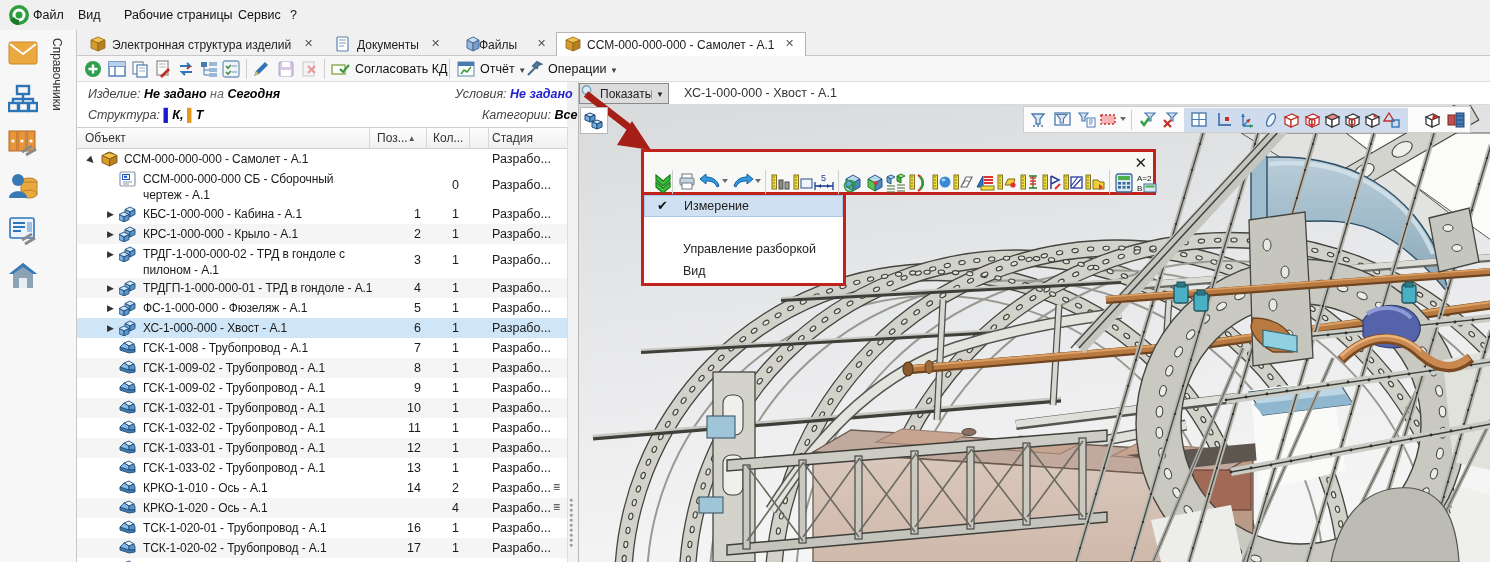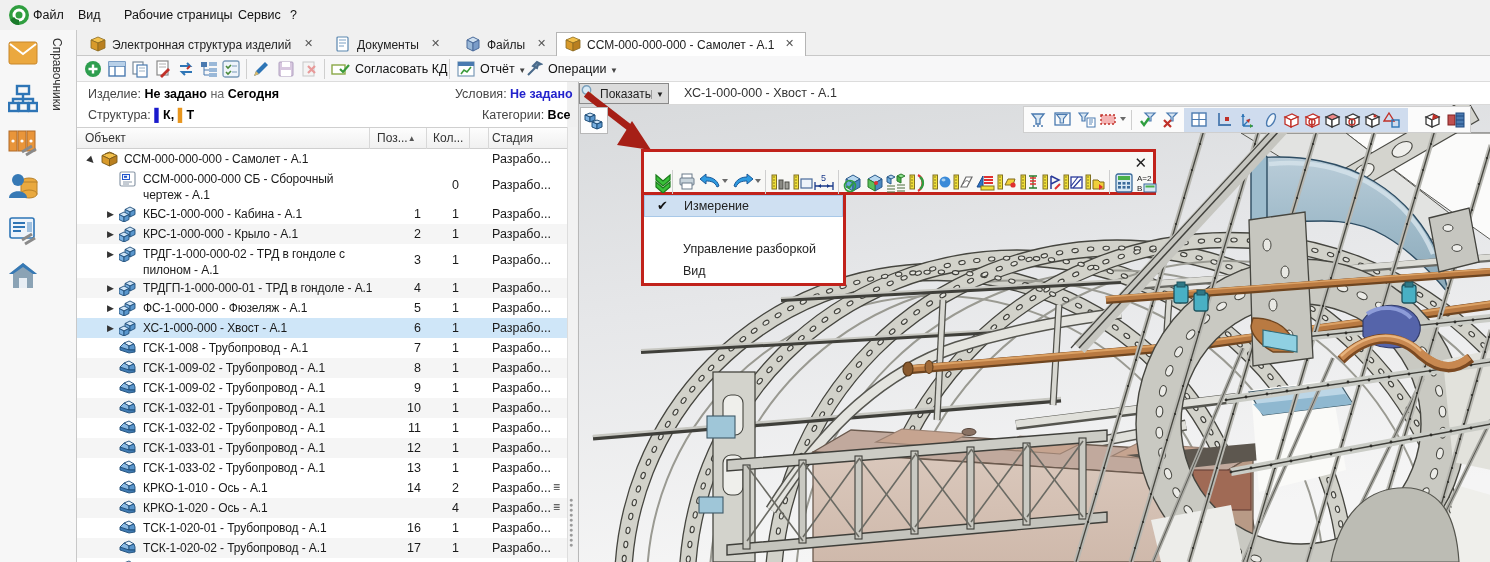--- a/index.html
+++ b/index.html
@@ -15,21 +15,21 @@
 .tab .ti { position:absolute; left:8px; top:3px; }
 .tab .tx { position:absolute; top:5px; }
 .tab .cl { position:absolute; top:4px; color:#555; font-size:11px; }
 .tab.active { background:#fff; border:1px solid #b5b5b5; border-bottom:none; top:2px; height:25px; }
 .toolbar { position:absolute; left:77px; top:56px; width:1413px; height:26px; background:#f7f7f8; border-bottom:1px solid #dcdcdc; }
 .mic { position:absolute; top:4px; }
 .msep { position:absolute; top:3px; width:1px; height:20px; background:#cfcfcf; }
 .mlab { position:absolute; top:6px; font-size:12.5px; color:#111; white-space:nowrap; }
 .dd { font-size:8px; color:#444; }
 .filters { position:absolute; left:77px; top:82px; width:490px; height:45px; background:#fff; }
-.fl { position:absolute; font-size:12.5px; color:#444; white-space:nowrap; }
+.fl { position:absolute; font-size:12.5px; color:#444; white-space:nowrap;font-style:italic; }
 .fl b { color:#000; }
 .grid { position:absolute; left:77px; top:127px; width:490px; height:435px; background:#fff; border-top:1px solid #cfcfcf; }
 .ghead { position:absolute; left:0; top:0; width:490px; height:21px; background:linear-gradient(#fdfdfd,#f0f0f0); border-bottom:1px solid #cfcfcf; color:#333; }
 .ghead span { position:absolute; top:3px; }
 .gv { position:absolute; top:0; width:1px; height:21px; background:#d8d8d8; }
 .row { position:absolute; left:0; width:490px; overflow:hidden; }
 .row .c1 { position:absolute; white-space:nowrap; font-size:12px; letter-spacing:-0.1px; }
 .exp { position:absolute; top:4px; font-size:8px; color:#333; }
 .ticn { position:absolute; top:2px; }
 .cpoz { position:absolute; right:146px; top:2px; width:40px; text-align:right; font-size:12.5px; }
@@ -136,21 +136,21 @@
           </svg></span>
         <span class="tx" style="left:30px">Документы</span>
         <span class="cl" style="left:104px">✕</span>
       </div>
     <div class="tab" style="left:380px;width:95px">
         <span class="ti"><svg width="16" height="16" viewBox="0 0 16 16" style="">
             <polygon points="8,1 14,4 8,7 2,4" fill="#cfe0f0" stroke="#4a6a9a"></polygon>
             <polygon points="2,4 8,7 8,15 2,12" fill="#9ab8d8" stroke="#4a6a9a"></polygon>
             <polygon points="14,4 8,7 8,15 14,12" fill="#7a9cc8" stroke="#4a6a9a"></polygon>
           </svg></span>
-        <span class="tx" style="left:30px">Файлы</span>
+        <span class="tx" style="left:22px">Файлы</span>
         <span class="cl" style="left:80px">✕</span>
       </div>
     <div class="tab active" style="left:479px;width:250px">
         <span class="ti"><svg width="16" height="16" viewBox="0 0 16 16" style="">
             <polygon points="8,1 15,4 8,7 1,4" fill="#f3c04a" stroke="#8a6a1f" stroke-width="0.8"></polygon>
             <polygon points="1,4 8,7 8,15 1,12" fill="#d89a2b" stroke="#8a6a1f" stroke-width="0.8"></polygon>
             <polygon points="15,4 8,7 8,15 15,12" fill="#b97f1f" stroke="#8a6a1f" stroke-width="0.8"></polygon>
           </svg></span>
         <span class="tx" style="left:30px">ССМ-000-000-000 - Самолет - А.1</span>
         <span class="cl" style="left:228px">✕</span>

